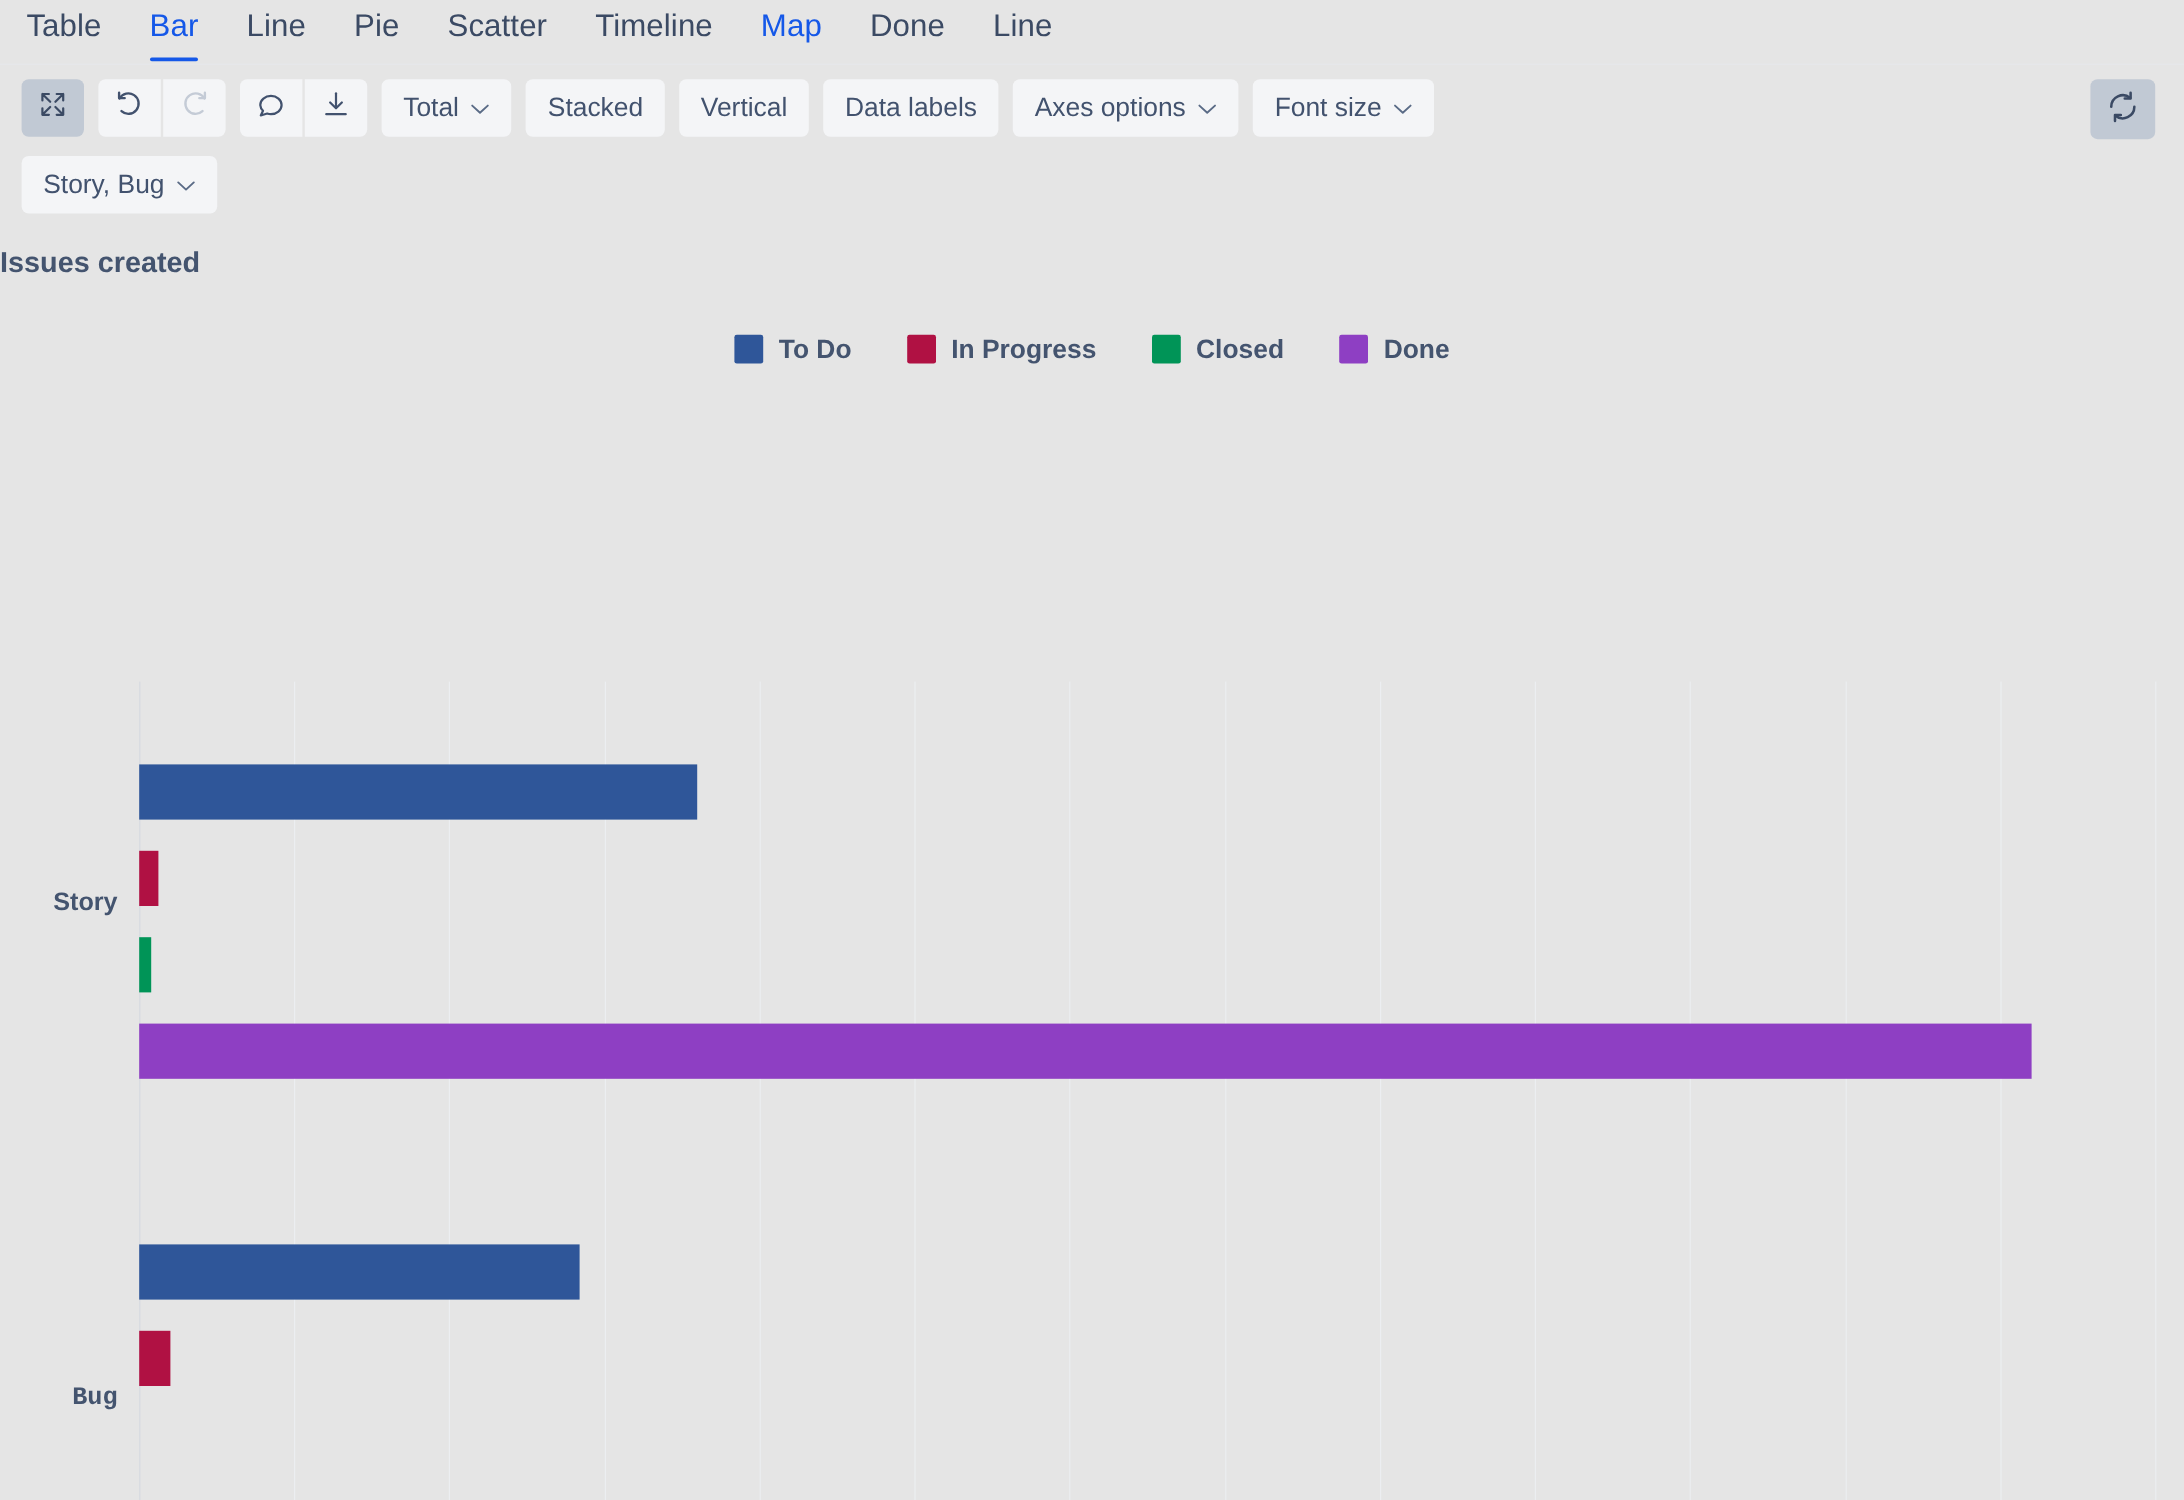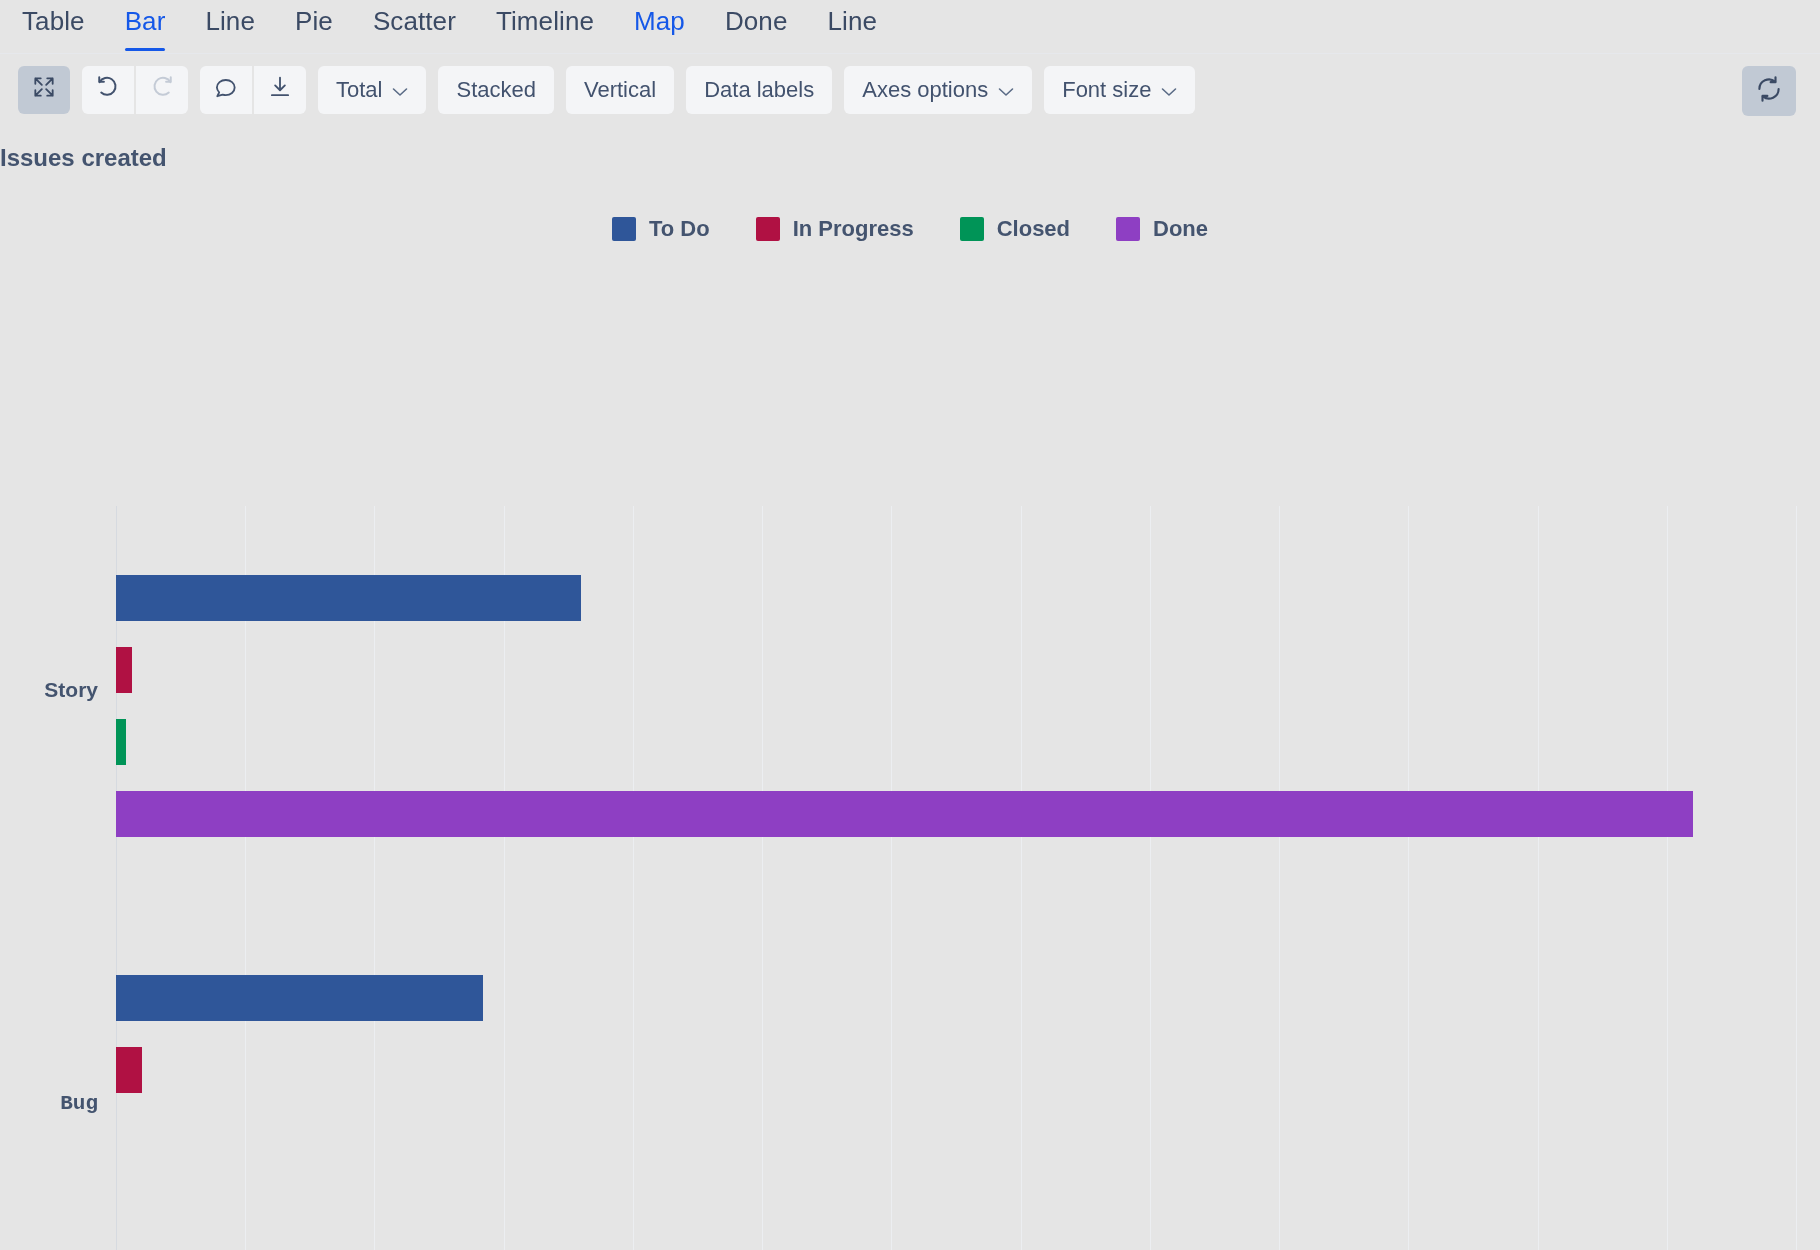--- a/index.html
+++ b/index.html
@@ -253,20 +253,30 @@
         <svg width="30" height="30" viewBox="0 0 24 24" fill="none" stroke="#3b4a64" stroke-width="1.7" stroke-linecap="round" stroke-linejoin="round">
           <path d="M4.3 12a7.7 7.7 0 0 1 12.6-5.9"></path>
           <path d="M19.7 12a7.7 7.7 0 0 1-12.6 5.9"></path>
           <path d="M17.2 2.6 L17.2 6.5 L13.3 6.5"></path>
           <path d="M6.8 21.4 L6.8 17.5 L10.7 17.5"></path>
         </svg>
       </span>
     </div>
   </div>
 
+  <div class="filterbar">
+    <button class="btn">
+      <span>Story, Bug</span>
+      <span class="caret">
+        <svg width="16" height="10" viewBox="0 0 16 10" fill="none" stroke="#5a6b86" stroke-width="1.6" stroke-linecap="round" stroke-linejoin="round">
+            <path d="M1.5 2 L8 8 L14.5 2"></path>
+          </svg>
+      </span>
+    </button>
+  </div>
 
   <div class="chart-wrap">
     <div class="chart-title">Issues created</div>
     <div class="legend" id="legend">
         <div class="legend-item">
           <span class="legend-swatch" style="background: rgb(47, 86, 153);"></span>
           <span class="legend-label">To Do</span>
         </div>
         <div class="legend-item">
           <span class="legend-swatch" style="background: rgb(176, 17, 67);"></span>

